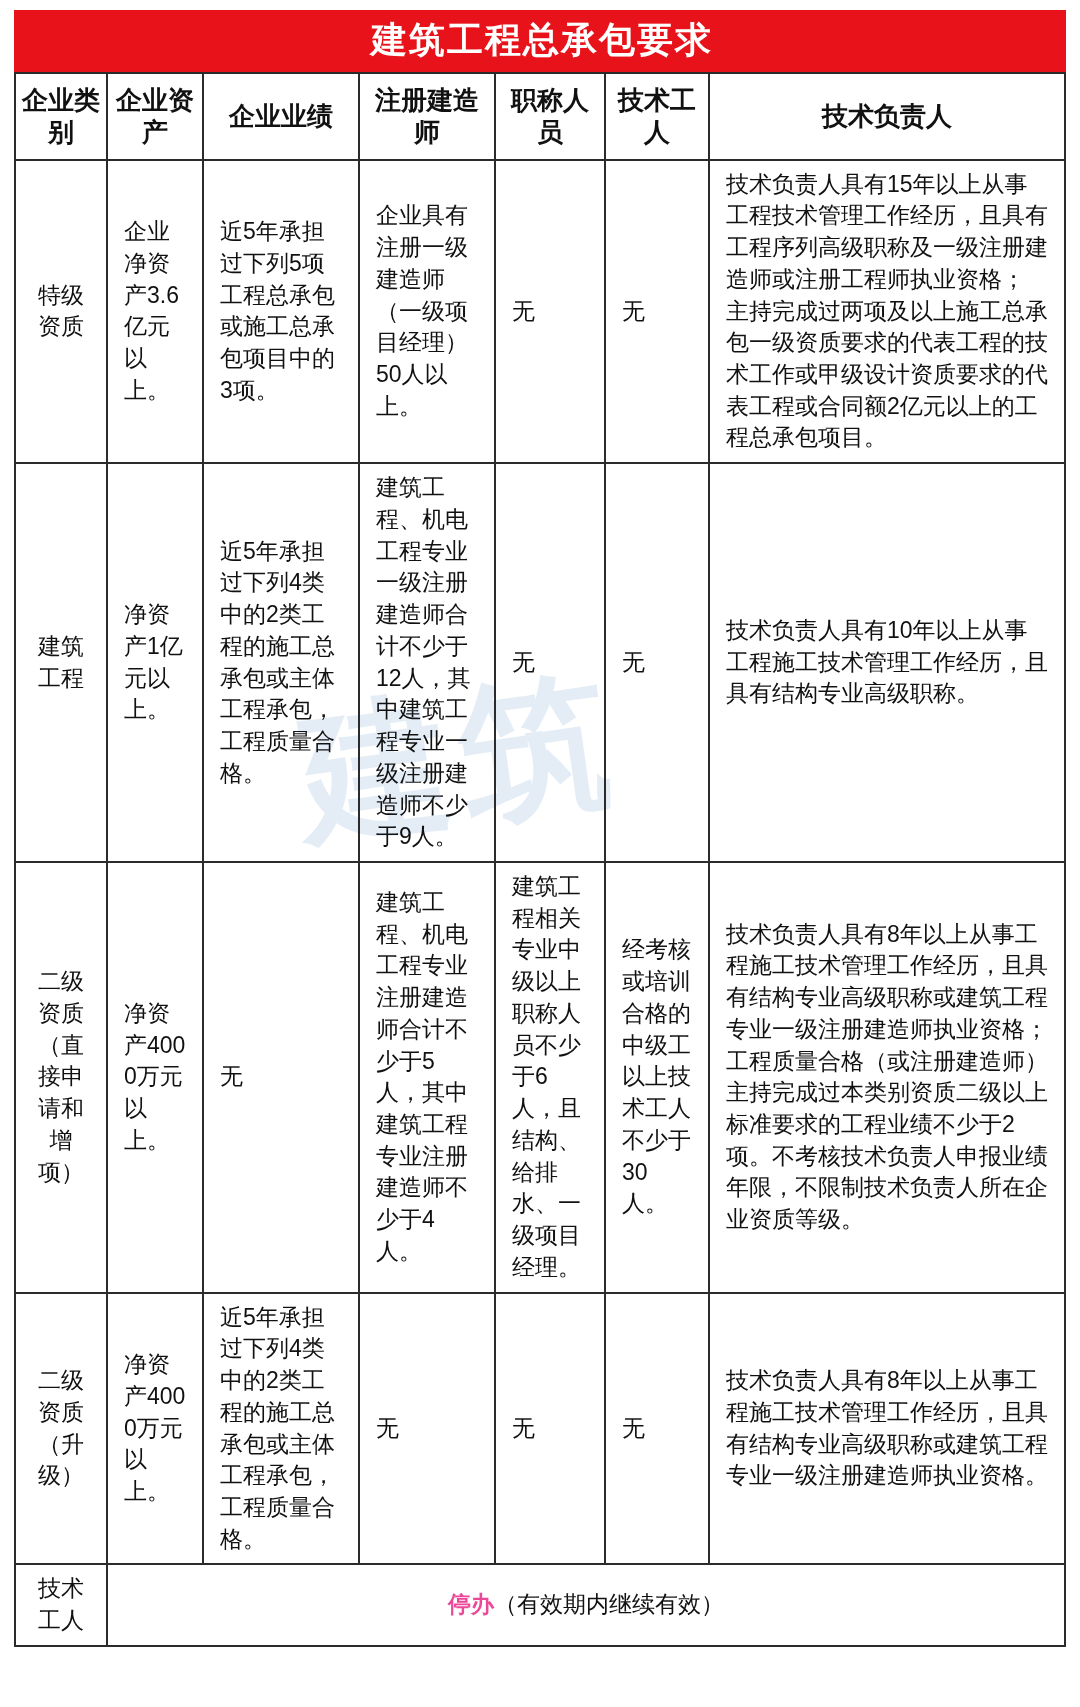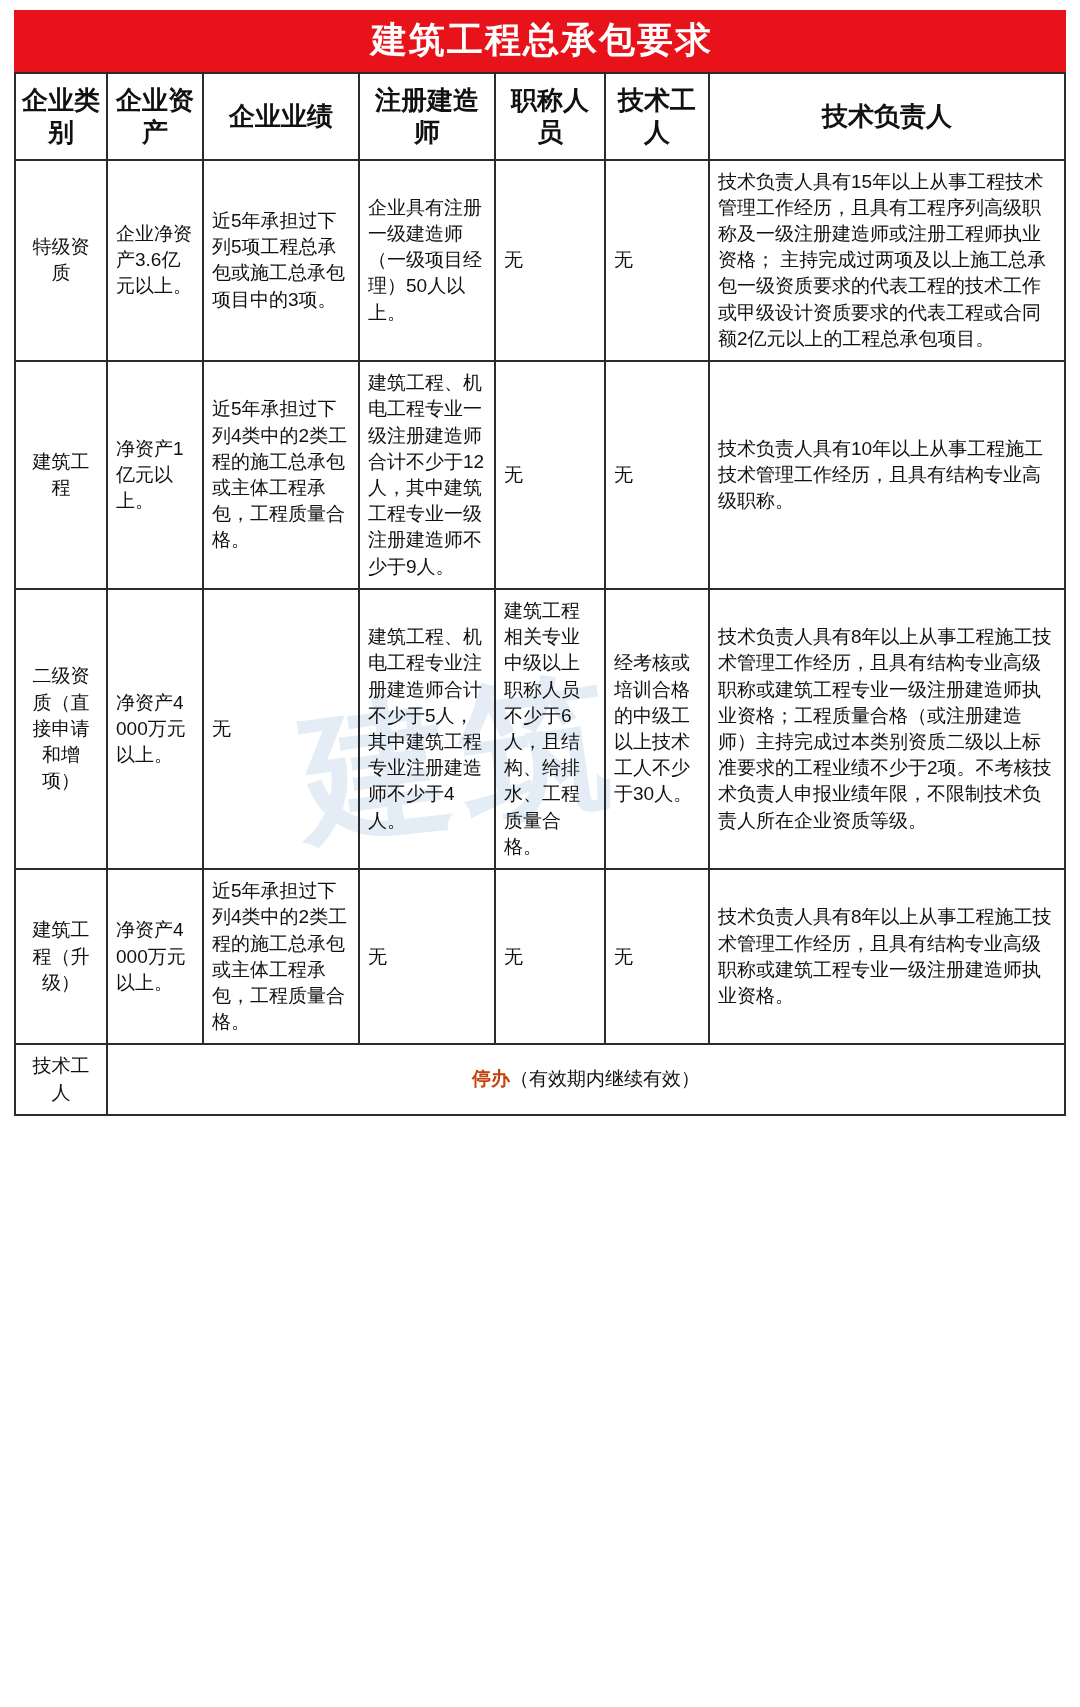--- a/index.html
+++ b/index.html
@@ -35,22 +35,22 @@
     width: 100%;
     border-collapse: collapse;
     table-layout: fixed;
     background: transparent;
     position: relative;
     z-index: 2;
   }
   table.main th, table.main td {
     border: 2px solid #2b2b2b;
     vertical-align: middle;
-    padding: 8px 8px;
-    font-size: 19px;
+    padding: 8px 16px;
+    font-size: 23px;
     line-height: 1.38;
     word-break: break-all;
     background: transparent;
   }
   table.main th {
     font-weight: bold;
     font-size: 26px;
     text-align: center;
     padding: 10px 6px;
     line-height: 1.25;
@@ -148,35 +148,35 @@
         <td class="cell">建筑工程、机电工程专业一级注册建造师合计不少于12人，其中建筑工程专业一级注册建造师不少于9人。</td>
         <td class="cell">无</td>
         <td class="cell">无</td>
         <td class="cell">技术负责人具有10年以上从事工程施工技术管理工作经历，且具有结构专业高级职称。</td>
       </tr>
       <tr>
         <td class="rowhead">二级资质（直接申请和增项）</td>
         <td class="cell">净资产4000万元以上。</td>
         <td class="cell">无</td>
         <td class="cell">建筑工程、机电工程专业注册建造师合计不少于5人，其中建筑工程专业注册建造师不少于4人。</td>
-        <td class="cell">建筑工程相关专业中级以上职称人员不少于6人，且结构、给排水、工程质量合格。</td>
+        <td class="cell">建筑工程相关专业中级以上职称人员不少于6人，且结构、给排水、一级项目经理。</td>
         <td class="cell">经考核或培训合格的中级工以上技术工人不少于30人。</td>
         <td class="cell">技术负责人具有8年以上从事工程施工技术管理工作经历，且具有结构专业高级职称或建筑工程专业一级注册建造师执业资格；工程质量合格（或注册建造师）主持完成过本类别资质二级以上标准要求的工程业绩不少于2项。不考核技术负责人申报业绩年限，不限制技术负责人所在企业资质等级。</td>
       </tr>
       <tr>
-        <td class="rowhead">建筑工程（升级）</td>
+        <td class="rowhead">二级资质（升级）</td>
         <td class="cell">净资产4000万元以上。</td>
         <td class="cell">近5年承担过下列4类中的2类工程的施工总承包或主体工程承包，工程质量合格。</td>
         <td class="cell">无</td>
         <td class="cell">无</td>
         <td class="cell">无</td>
         <td class="cell">技术负责人具有8年以上从事工程施工技术管理工作经历，且具有结构专业高级职称或建筑工程专业一级注册建造师执业资格。</td>
       </tr>
       <tr class="stop-row">
         <td class="rowhead">技术工人</td>
         <td colspan="6">
-          <span class="stop-label" style="color: #c2410c;">停办</span><span class="stop-note">（有效期内继续有效）</span>
+          <span class="stop-label" style="color: #ec4899;">停办</span><span class="stop-note">（有效期内继续有效）</span>
         </td>
       </tr>
     </tbody>
   </table>
 
 </div>
 
 </body></html>

